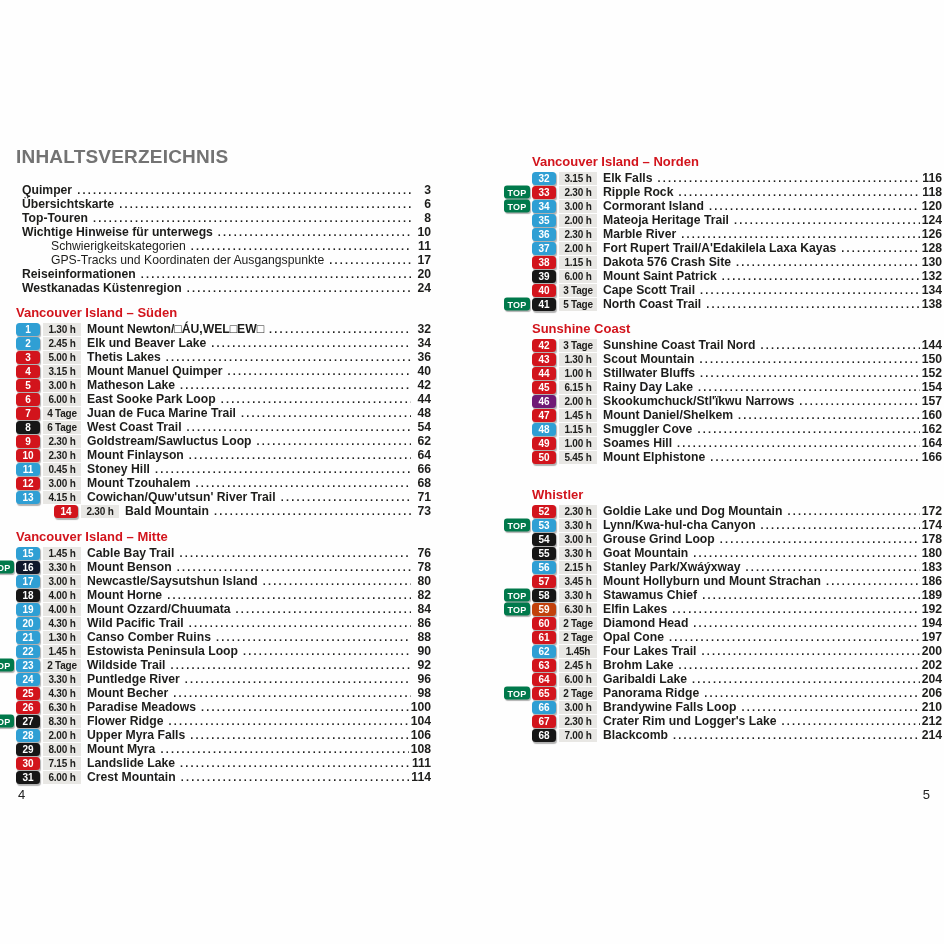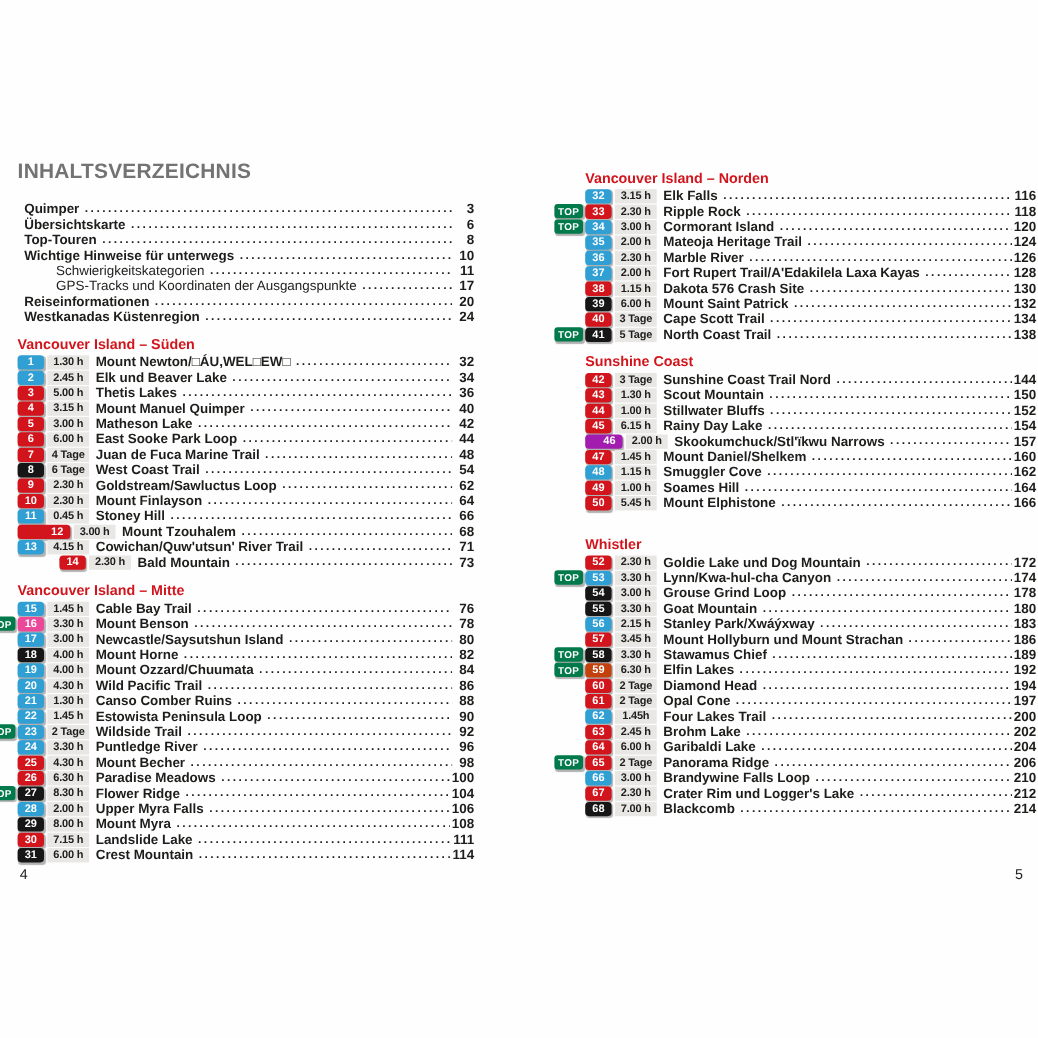--- a/index.html
+++ b/index.html
@@ -195,21 +195,21 @@
           <span class="pg">64</span>
         </li>
         <li>
           <span class="num-badge" style="background: rgb(47, 159, 212);">11</span>
           <span class="dur">0.45 h</span>
           <span class="ttl">Stoney Hill</span>
           <span class="leader"></span>
           <span class="pg">66</span>
         </li>
         <li>
-          <span class="num-badge" style="background: rgb(210, 20, 28); padding-left: 24px;">12</span>
+          <span class="num-badge" style="background: rgb(210, 20, 28);">12</span>
           <span class="dur">3.00 h</span>
           <span class="ttl">Mount Tzouhalem</span>
           <span class="leader"></span>
           <span class="pg">68</span>
         </li>
         <li>
           <span class="num-badge" style="background: rgb(47, 159, 212);">13</span>
           <span class="dur">4.15 h</span>
           <span class="ttl">Cowichan/Quw'utsun' River Trail</span>
           <span class="leader"></span>
@@ -230,21 +230,21 @@
     <ul>
         <li>
           <span class="num-badge" style="background: rgb(47, 159, 212);">15</span>
           <span class="dur">1.45 h</span>
           <span class="ttl">Cable Bay Trail</span>
           <span class="leader"></span>
           <span class="pg">76</span>
         </li>
         <li>
           <span class="top-badge">TOP</span>
-          <span class="num-badge" style="background: #ec4899;">16</span>
+          <span class="num-badge" style="background: #0f172a;">16</span>
           <span class="dur">3.30 h</span>
           <span class="ttl">Mount Benson</span>
           <span class="leader"></span>
           <span class="pg">78</span>
         </li>
         <li>
           <span class="num-badge" style="background: rgb(47, 159, 212);">17</span>
           <span class="dur">3.00 h</span>
           <span class="ttl">Newcastle/Saysutshun Island</span>
           <span class="leader"></span>
@@ -457,21 +457,21 @@
           <span class="pg">152</span>
         </li>
         <li>
           <span class="num-badge" style="background: rgb(210, 20, 28);">45</span>
           <span class="dur">6.15 h</span>
           <span class="ttl">Rainy Day Lake</span>
           <span class="leader"></span>
           <span class="pg">154</span>
         </li>
         <li>
-          <span class="num-badge" style="background: #a21caf; padding-left: 10px;">46</span>
+          <span class="num-badge" style="background: #701a75;">46</span>
           <span class="dur">2.00 h</span>
           <span class="ttl">Skookumchuck/Stl'ïkwu Narrows</span>
           <span class="leader"></span>
           <span class="pg">157</span>
         </li>
         <li>
           <span class="num-badge" style="background: rgb(210, 20, 28);">47</span>
           <span class="dur">1.45 h</span>
           <span class="ttl">Mount Daniel/Shelkem</span>
           <span class="leader"></span>

